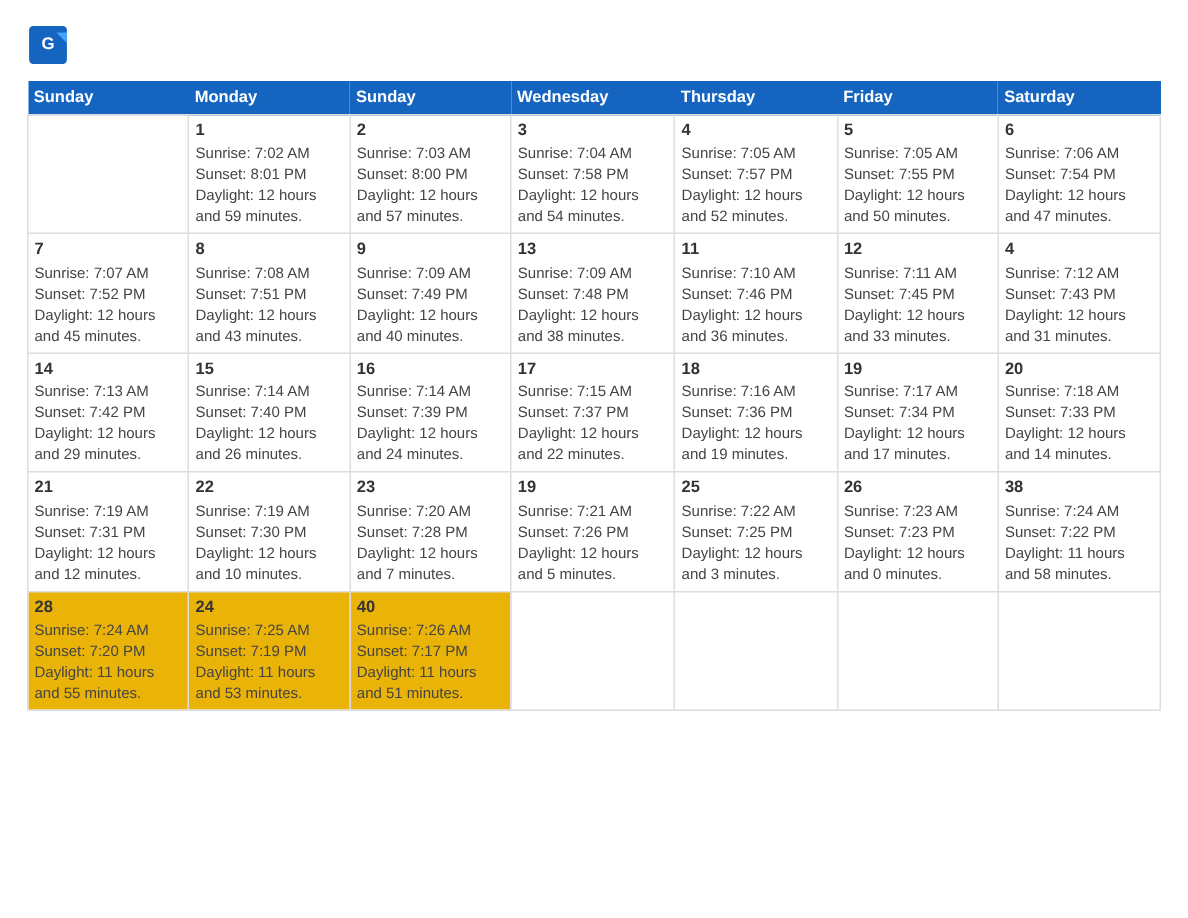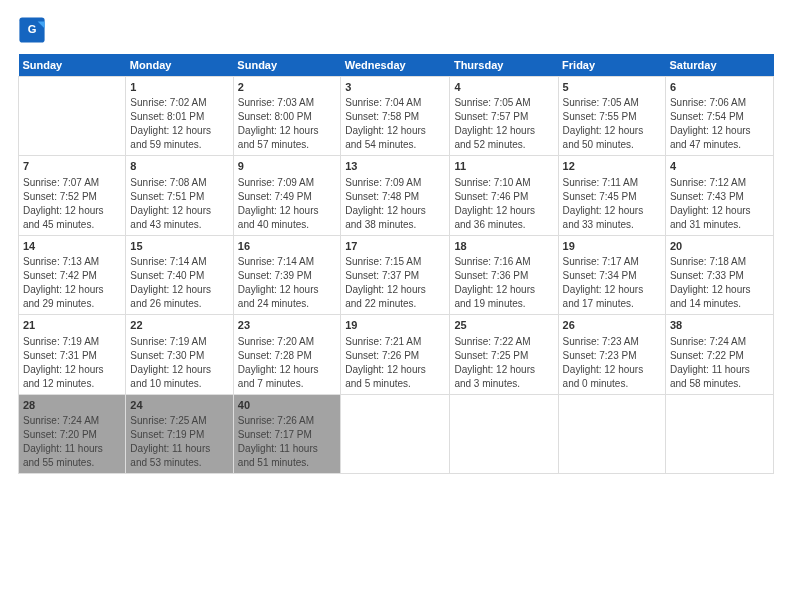--- a/index.html
+++ b/index.html
@@ -79,21 +79,21 @@
       font-weight: bold;
       font-size: 11px;
       display: block;
       margin-bottom: 1px;
     }
     tbody tr td .day-info {
       font-size: 10px;
       color: #444;
     }
     tbody tr:last-child td {
-      background: #a3a3a3;
+      background: #eab308;
     }
     .empty {
       background: #fff;
     }
     tbody tr td:first-child.empty, tbody tr td.empty {
       background: #fff;
     }
   </style>
 </head>
 <body>

